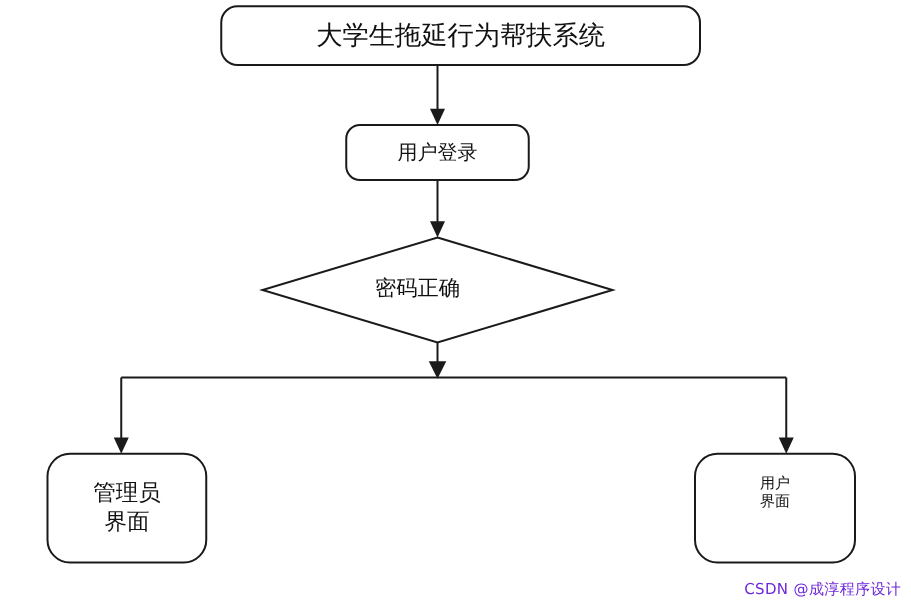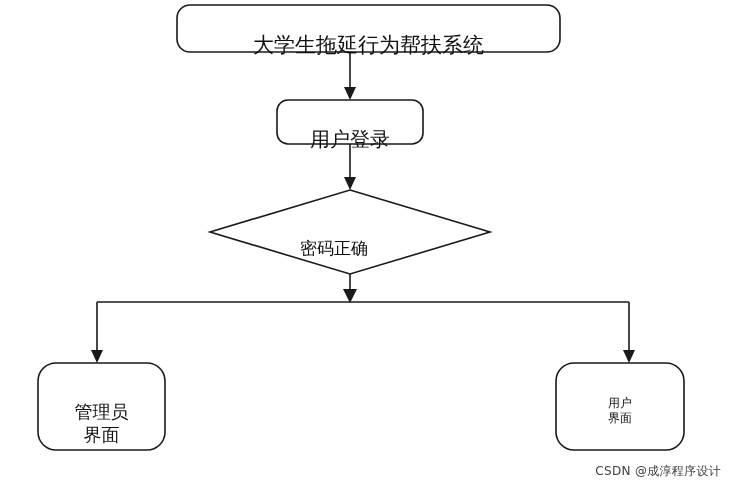--- a/index.html
+++ b/index.html
@@ -45,50 +45,49 @@
     display: flex;
     flex-direction: column;
     align-items: center;
     justify-content: center;
     text-align: center;
     color: #111111;
     font-family: "DejaVu Sans", "Liberation Sans", sans-serif;
     line-height: 1.25;
     white-space: pre;
     pointer-events: none;
-    margin-top: 17px;
   }
   .label-line { display: block; }
   #label-title {
     left: 177px; top: 5px; width: 383px; height: 47px;
     font-size: 21px;
   }
   #label-login {
     left: 277px; top: 100px; width: 146px; height: 44px;
-    font-size: 20px;
+    font-size: 16px;
   }
   #label-decision {
     left: 234px; top: 208px; width: 200px; height: 48px;
     font-size: 17px;
   }
   #label-admin {
     left: 38px; top: 363px; width: 127px; height: 87px;
     font-size: 18px;
     justify-content: center;
   }
   #label-user {
     left: 556px; top: 363px; width: 128px; height: 62px;
     font-size: 12px;
   }
   #watermark {
     position: absolute;
     right: 8px;
     bottom: 4px;
     font-size: 12px;
-    color: #404040;
+    color: #6d28d9;
     font-family: "DejaVu Sans", "Liberation Sans", sans-serif;
     letter-spacing: 0.3px;
     white-space: nowrap;
     pointer-events: none;
   }
 </style>
 </head>
 <body>
 
 <div id="canvas">

